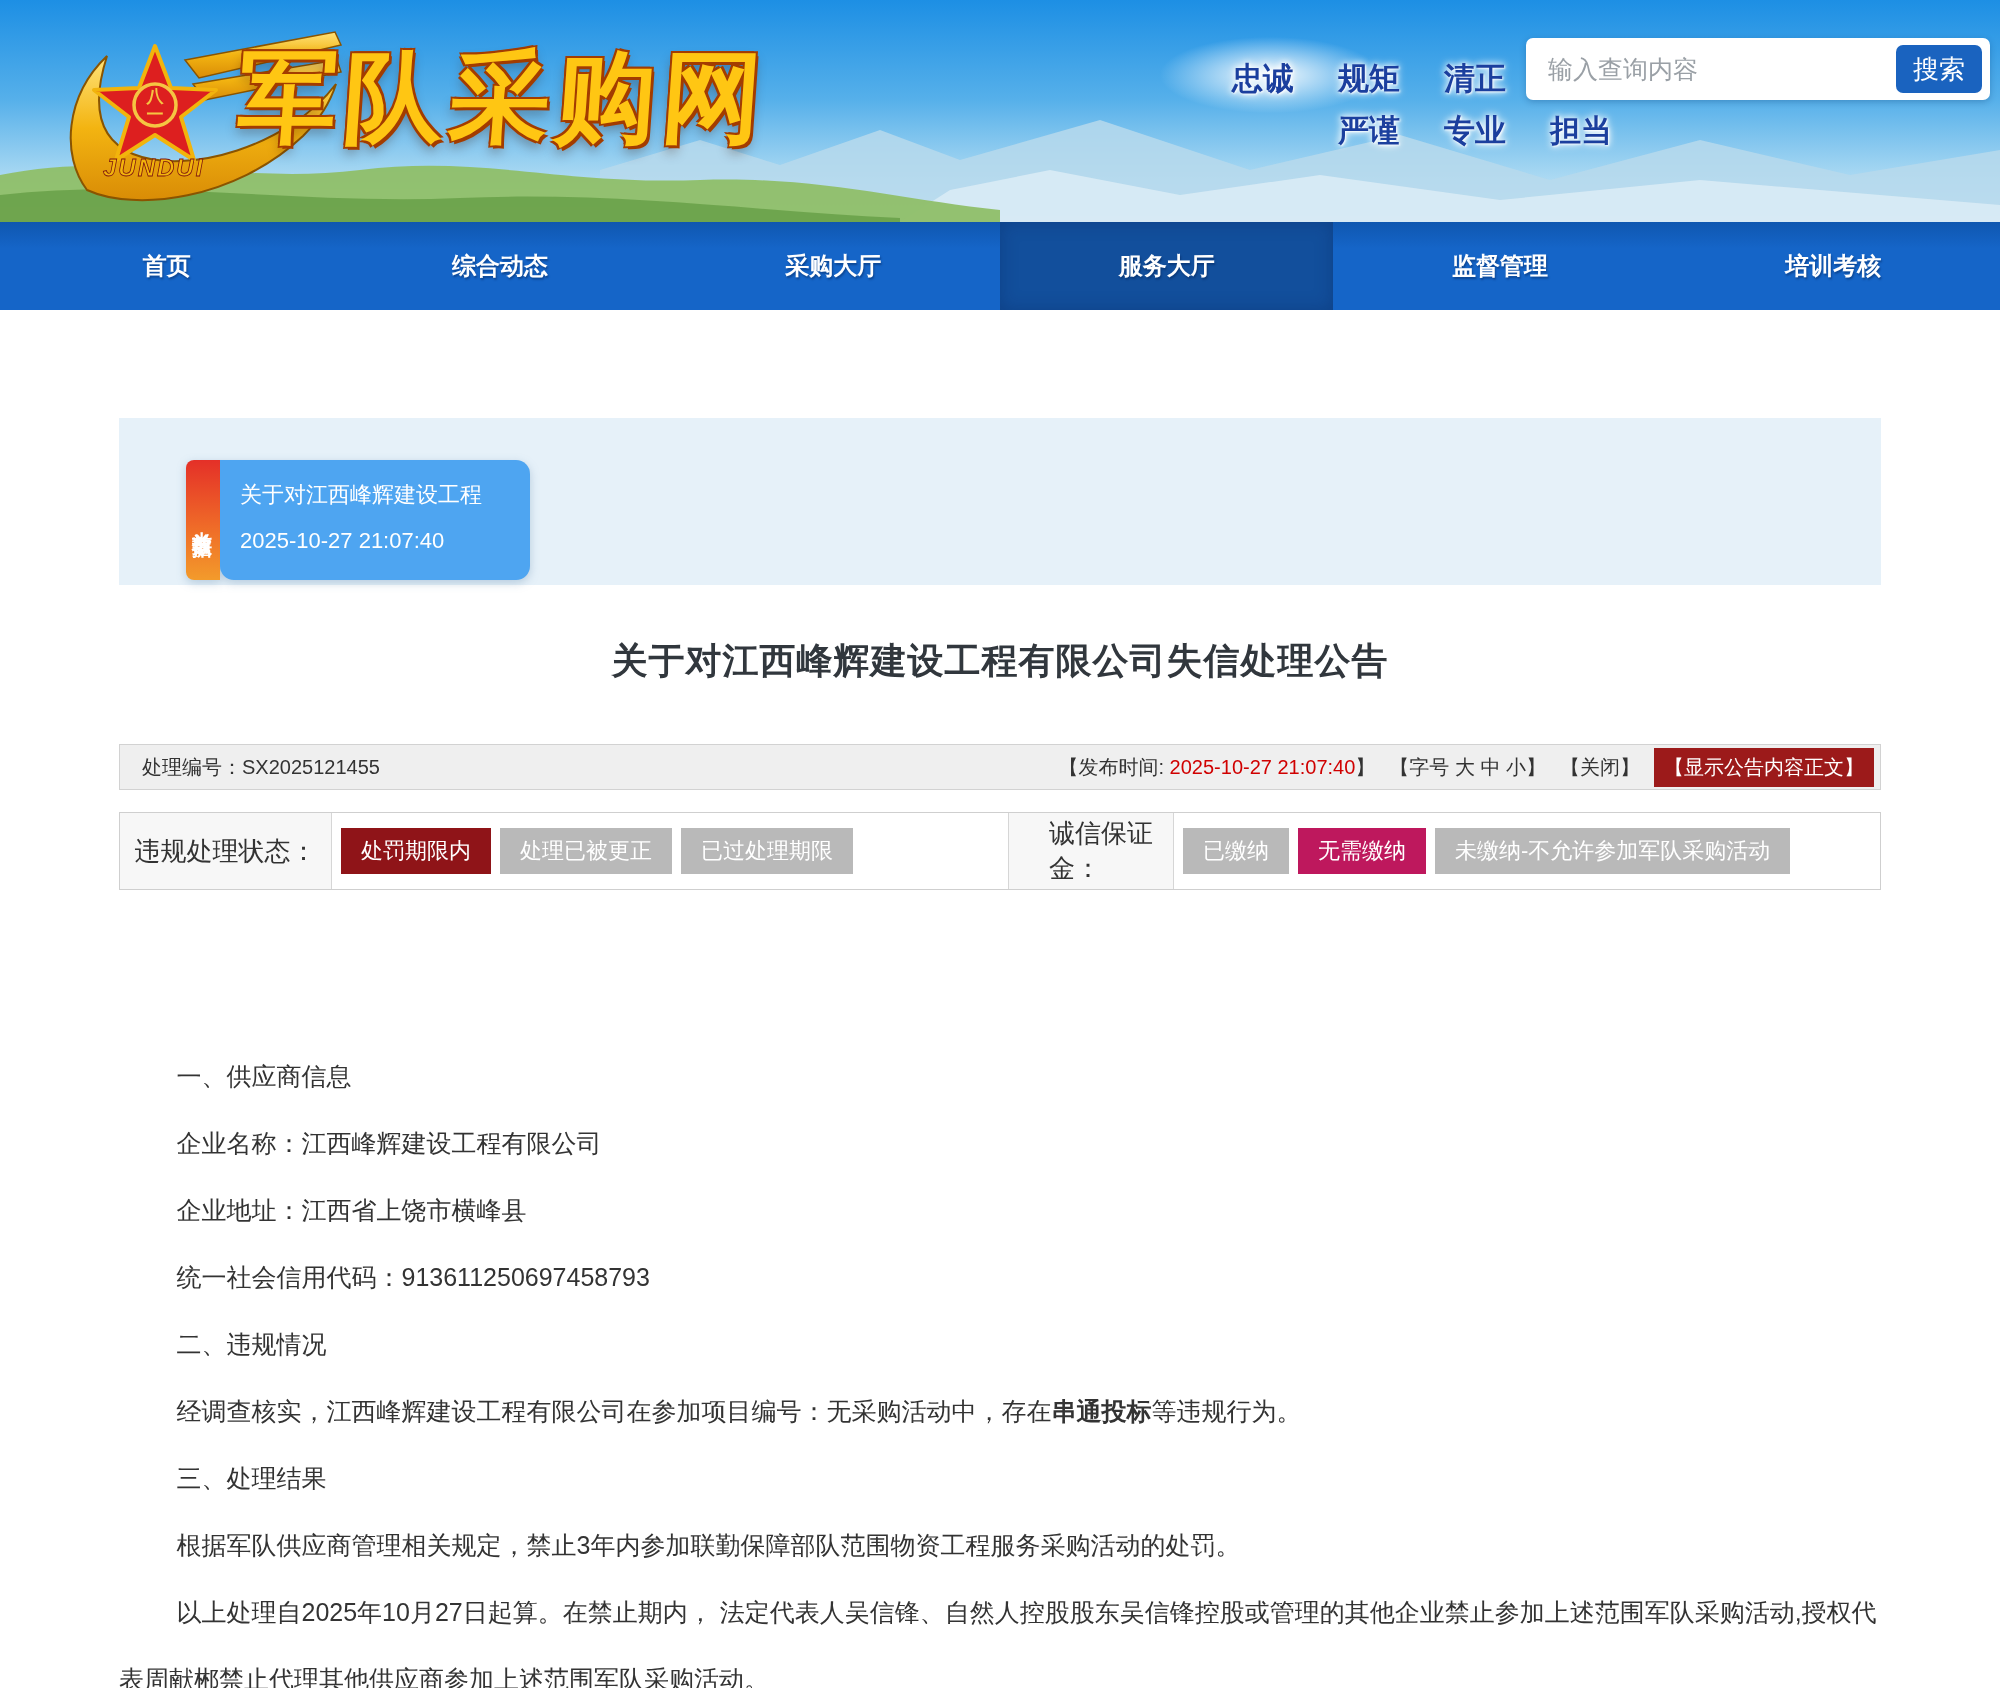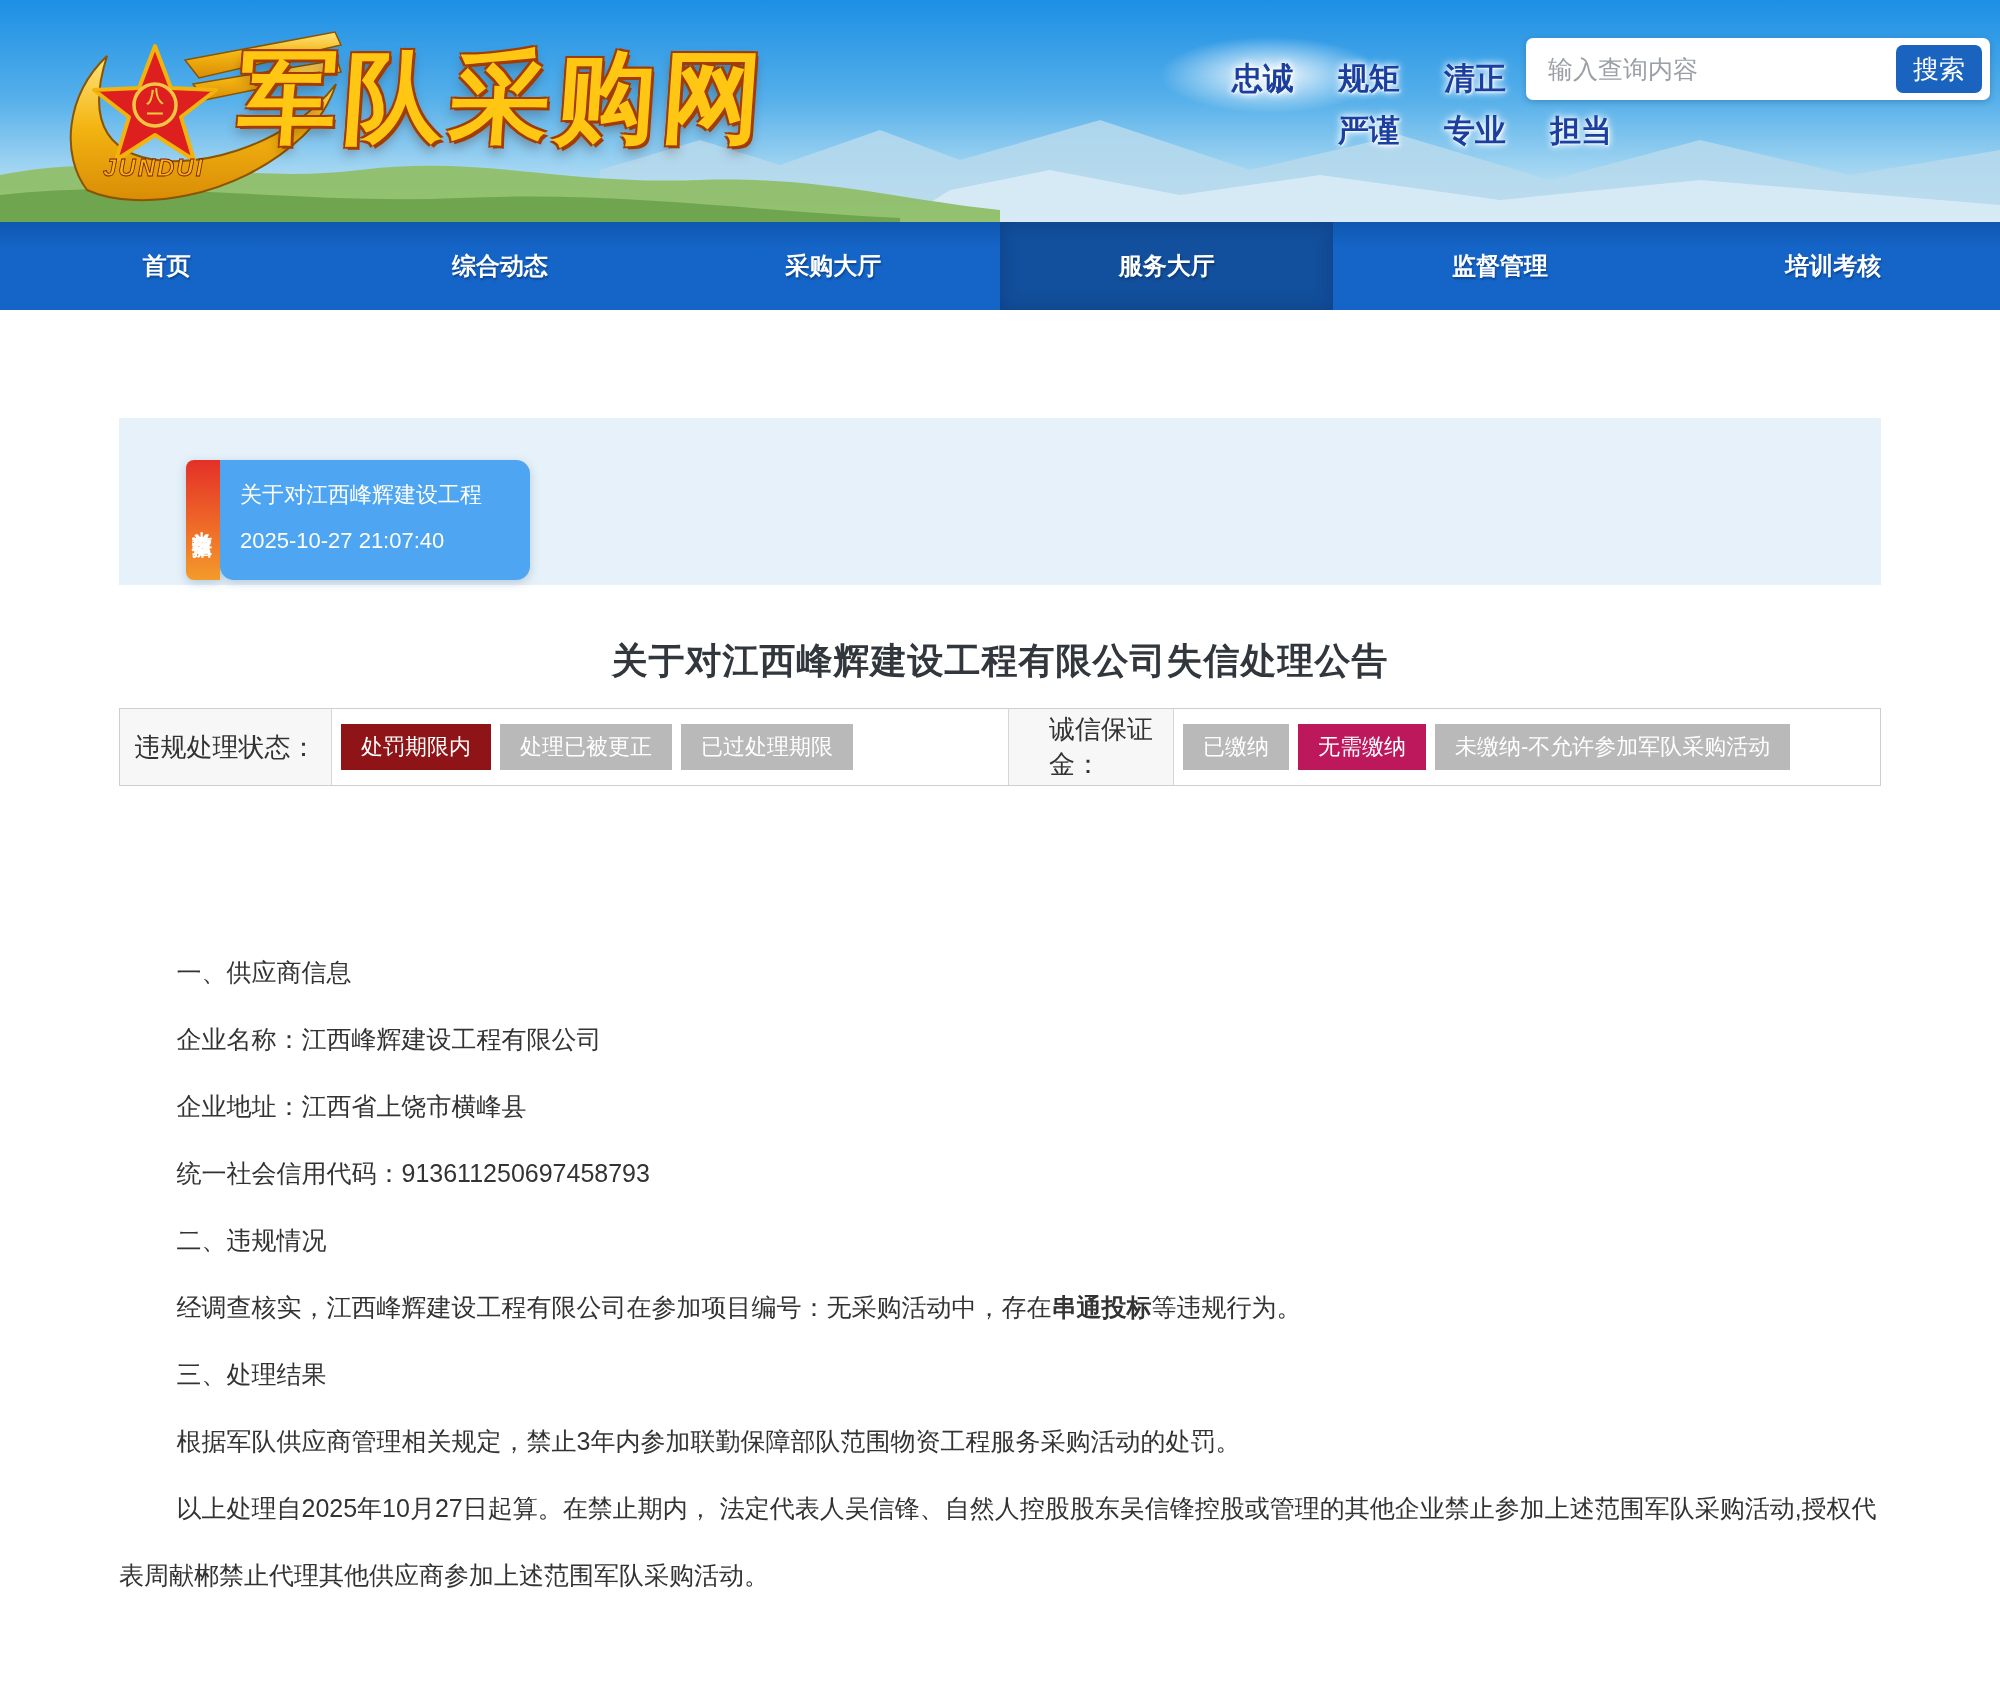--- a/index.html
+++ b/index.html
@@ -155,20 +155,31 @@
       <div class="cd-tab">当前数据</div>
       <div class="cd-box">
         <div class="cd-line1">关于对江西峰辉建设工程</div>
         <div class="cd-line2">2025-10-27 21:07:40</div>
       </div>
     </div>
   </div>
 
   <h1 class="page-title">关于对江西峰辉建设工程有限公司失信处理公告</h1>
 
+  <div class="meta-bar">
+    <div class="meta-left">
+      <span>处理编号：</span><span>SX2025121455</span>
+    </div>
+    <div class="meta-right">
+      <span class="meta-item"><span>【发布时间: </span><span class="meta-date">2025-10-27 21:07:40</span><span>】</span></span>
+      <span class="meta-item fs-opt">【字号 大 中 小】</span>
+      <span class="meta-item meta-close">【关闭】</span>
+      <span class="show-body-badge">【显示公告内容正文】</span>
+    </div>
+  </div>
 
   <div class="status-bar">
     <div class="status-label first">违规处理状态：</div>
     <div class="status-btns v">
       <div class="st-btn st-maroon">处罚期限内</div>
       <div class="st-btn st-gray">处理已被更正</div>
       <div class="st-btn st-gray">已过处理期限</div>
     </div>
     <div class="status-label second">诚信保证金：</div>
     <div class="status-btns d">

